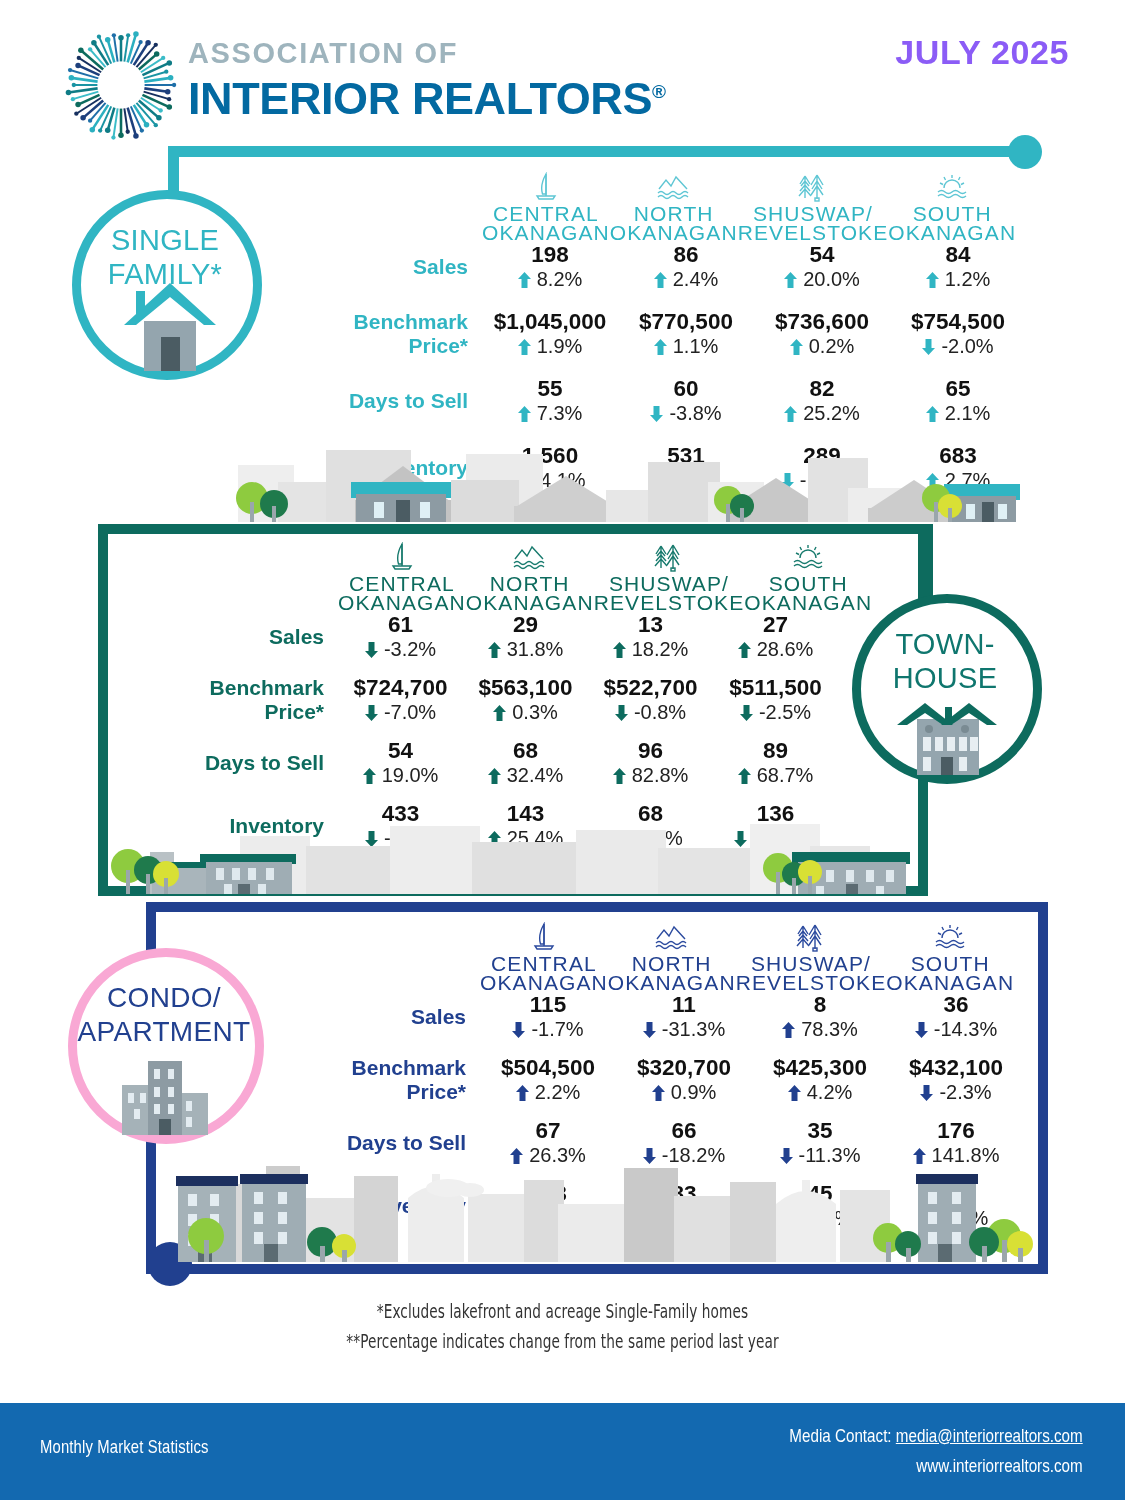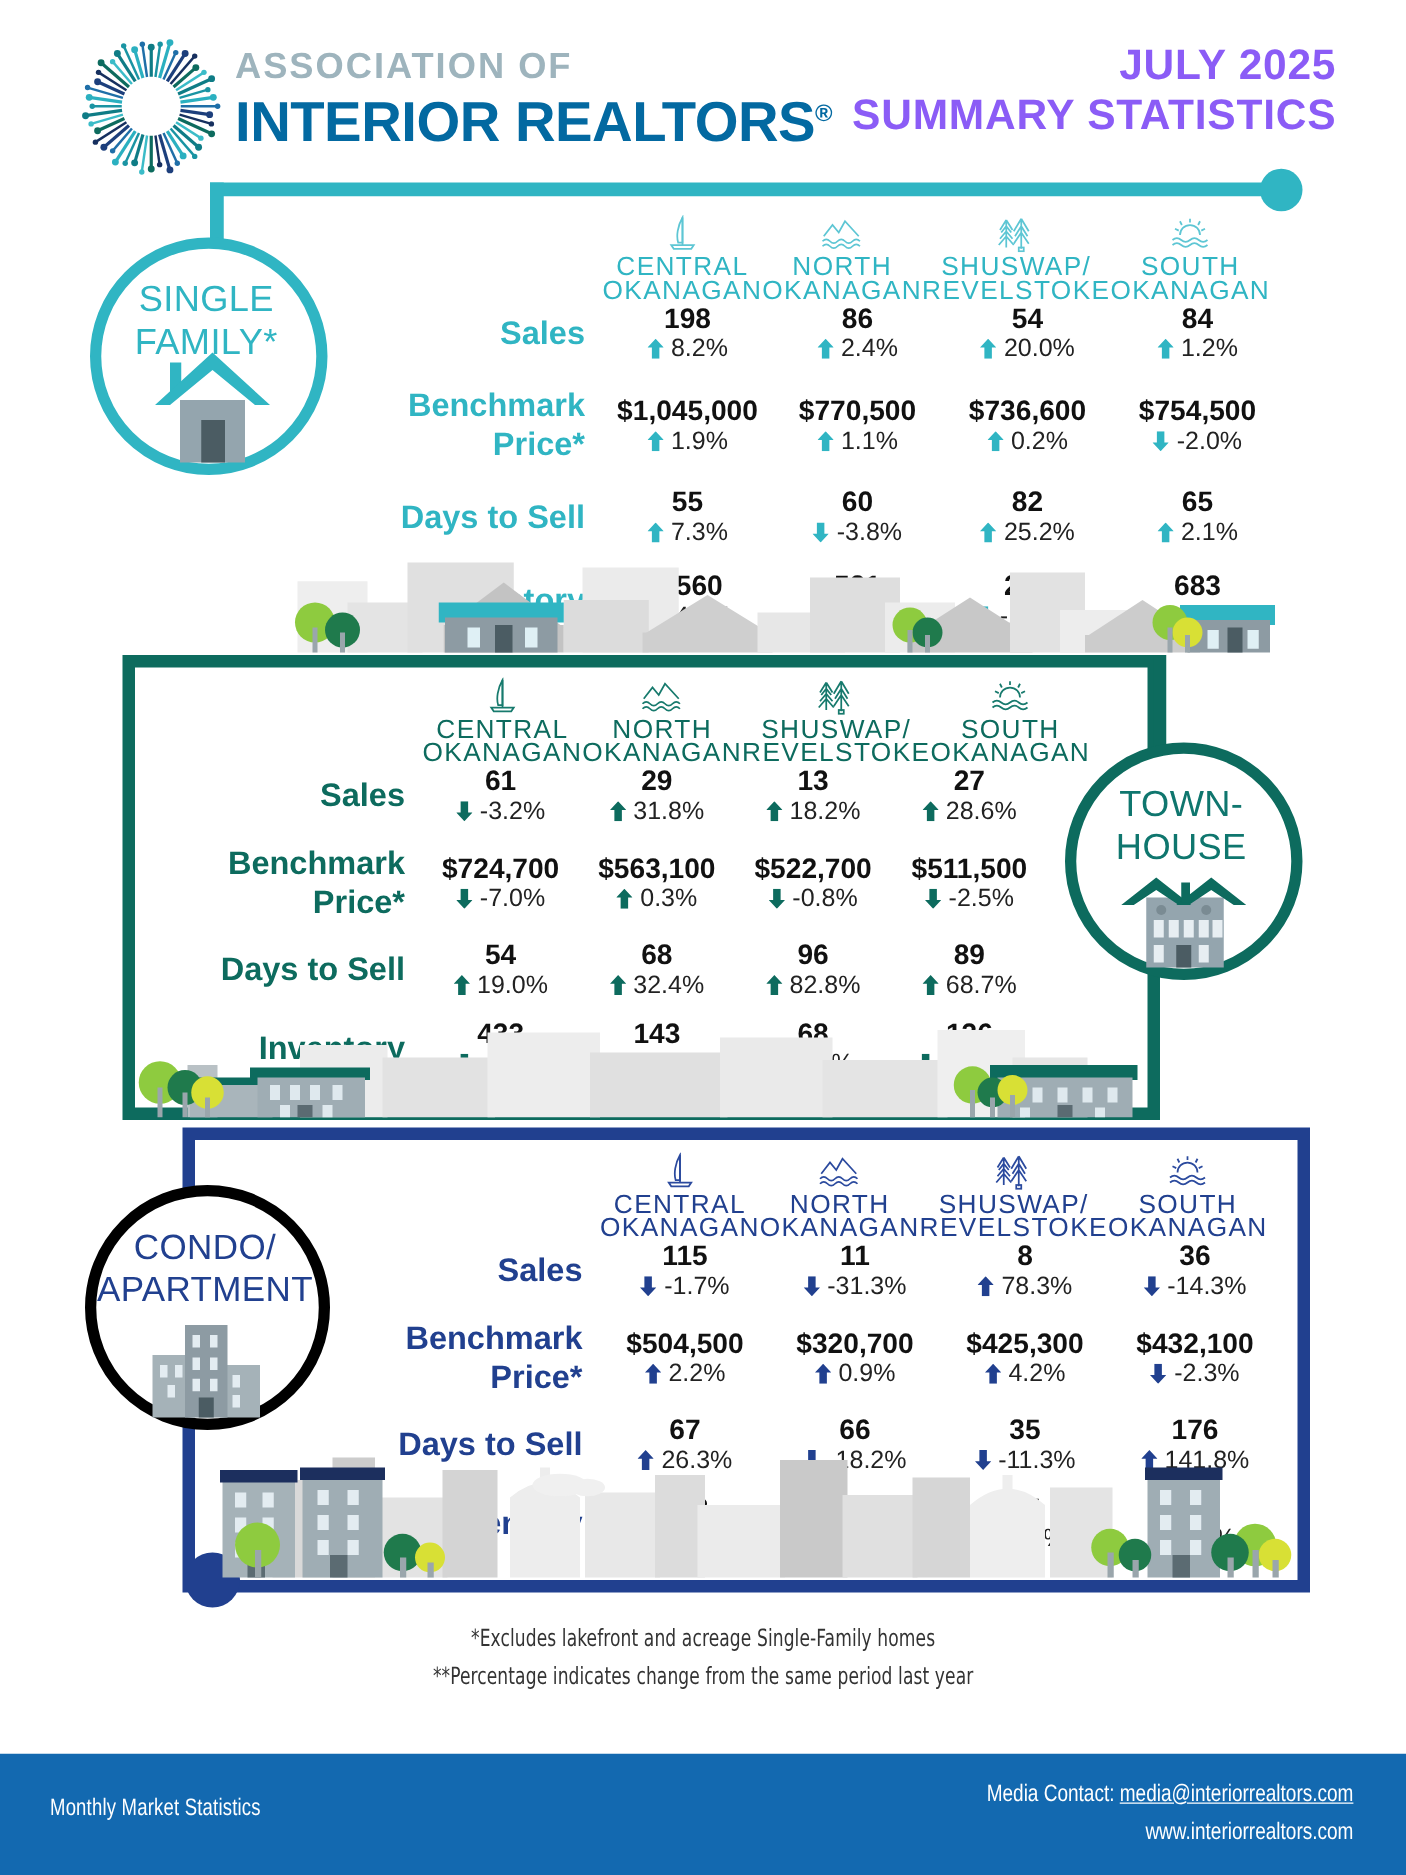--- a/index.html
+++ b/index.html
@@ -30,41 +30,41 @@
   #title-l2 { font-size:34px; line-height:40px; }
 
   
   .sf-line-h { position:absolute; left:168px; top:146px; width:862px; height:11px; background:#30b5c3; }
   .sf-line-v { position:absolute; left:168px; top:146px; width:11px; height:110px; background:#30b5c3; }
   .sf-line-dot { position:absolute; left:1008px; top:135px; width:34px; height:34px; border-radius:50%; background:#30b5c3; }
 
   .bubble { position:absolute; border-radius:50%; background:#fff; }
   #sf-bubble { left:72px; top:190px; width:190px; height:190px; border:9px solid #30b5c3; }
   #th-bubble { left:852px; top:594px; width:190px; height:190px; border:9px solid #0d6b5e; }
-  #cd-bubble { left:68px; top:948px; width:196px; height:196px; border:9px solid #000000;text-decoration:underline; }
+  #cd-bubble { left:68px; top:948px; width:196px; height:196px; border:9px solid #f9a8d4;text-decoration:underline; }
   .bubble-label {
     position:absolute; left:0; right:4px; top:24px; text-align:center;
     font-size:29px; line-height:34px; letter-spacing:0.3px;
   }
   #sf-bubble .bubble-label { color:#30b5c3; }
   #th-bubble .bubble-label { color:#0f766e; }
   #cd-bubble .bubble-label { color:#21408f; font-size:28px; }
   .bubble-icon { position:absolute; left:50%; transform:translateX(-50%); bottom:-6px; }
 
   
   .stat-grid { position:absolute; }
   .grid-head { display:flex; }
   .grid-head .rowlabel { }
   .colhead { text-align:center; }
   .colhead .region-icon { height:30px; margin-bottom:2px; }
   .colhead .region-name {
     font-size:21px; line-height:19px; letter-spacing:1.1px; white-space:pre-line;
   }
   .datarow { display:flex; align-items:center; }
-  .rowlabel { text-align:right; font-weight:bold; font-size:26px; padding-right:14px; }
+  .rowlabel { text-align:right; font-weight:bold; font-size:21px; padding-right:14px; }
   .cell { text-align:center; }
   .cell .val { font-weight:bold; font-size:22.5px; line-height:25px; color:#111; }
   .cell .pct { font-size:20px; line-height:24px; color:#222; white-space:nowrap; }
   .arrow { display:inline-block; width:13px; height:16px; vertical-align:-2px; margin-right:6px; }
 
   
   #sf-grid { left:296px; top:172px; width:730px; }
   #sf-grid .region-name, #sf-grid .rowlabel { color:#30b5c3; }
   #sf-grid .rowlabel { width:186px; }
   #sf-grid .cell { width:136px; }
@@ -218,21 +218,20 @@
     </svg>
   </div>
 
   <div id="logo-text">
     <div id="logo-line1">ASSOCIATION OF</div>
     <div id="logo-line2"><span>INTERIOR REALTORS</span><span id="logo-reg">®</span></div>
   </div>
 
   <div id="title-block">
     <div id="title-l1">JULY 2025</div>
-    <div id="title-l2">SUMMARY STATISTICS</div>
   </div>
 </div>
 
 <div class="sf-line-h"></div>
 <div class="sf-line-v"></div>
 <div class="sf-line-dot"></div>
 
 <div class="bubble" id="sf-bubble">
   <div class="bubble-label">SINGLE
 FAMILY*</div>

